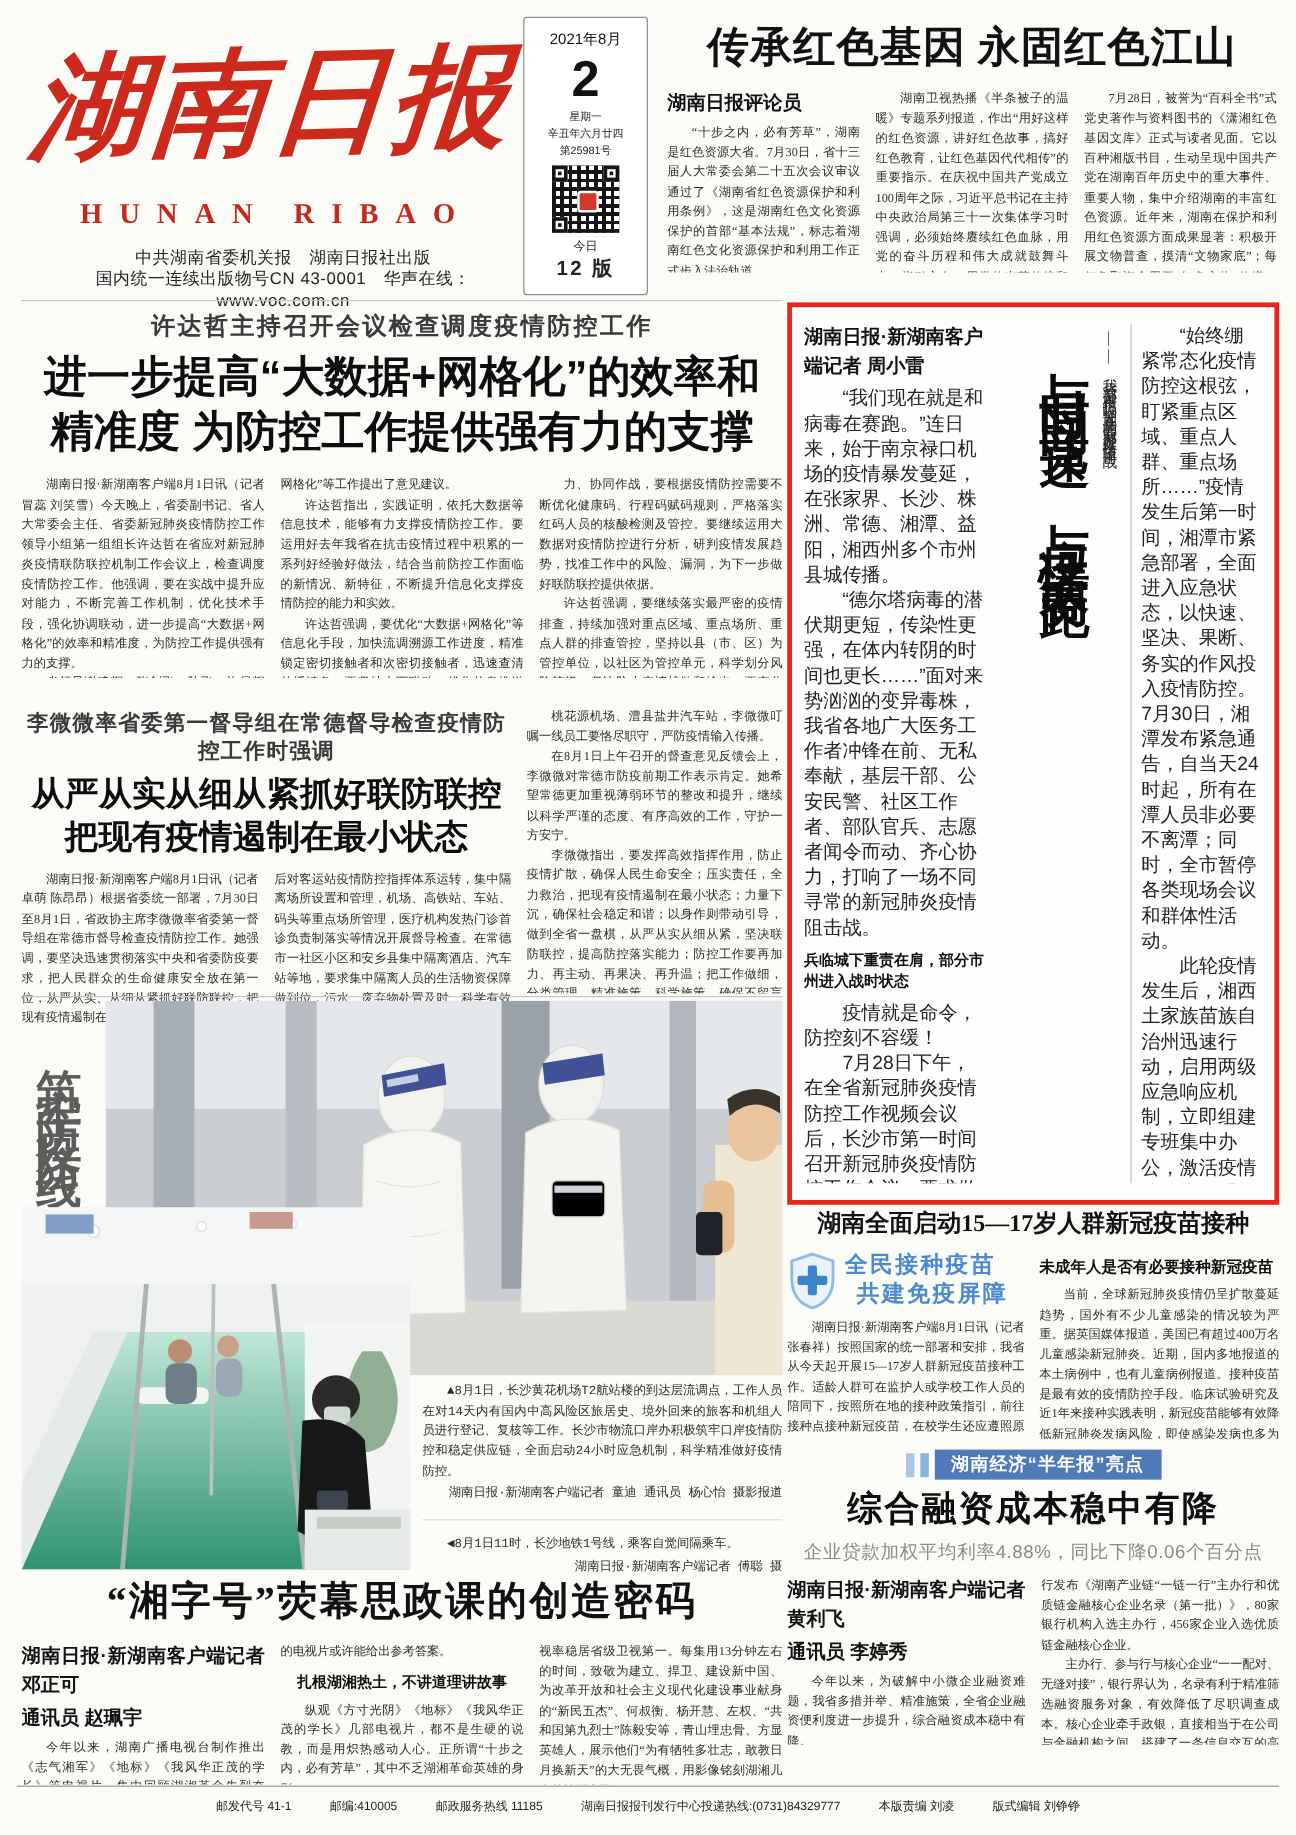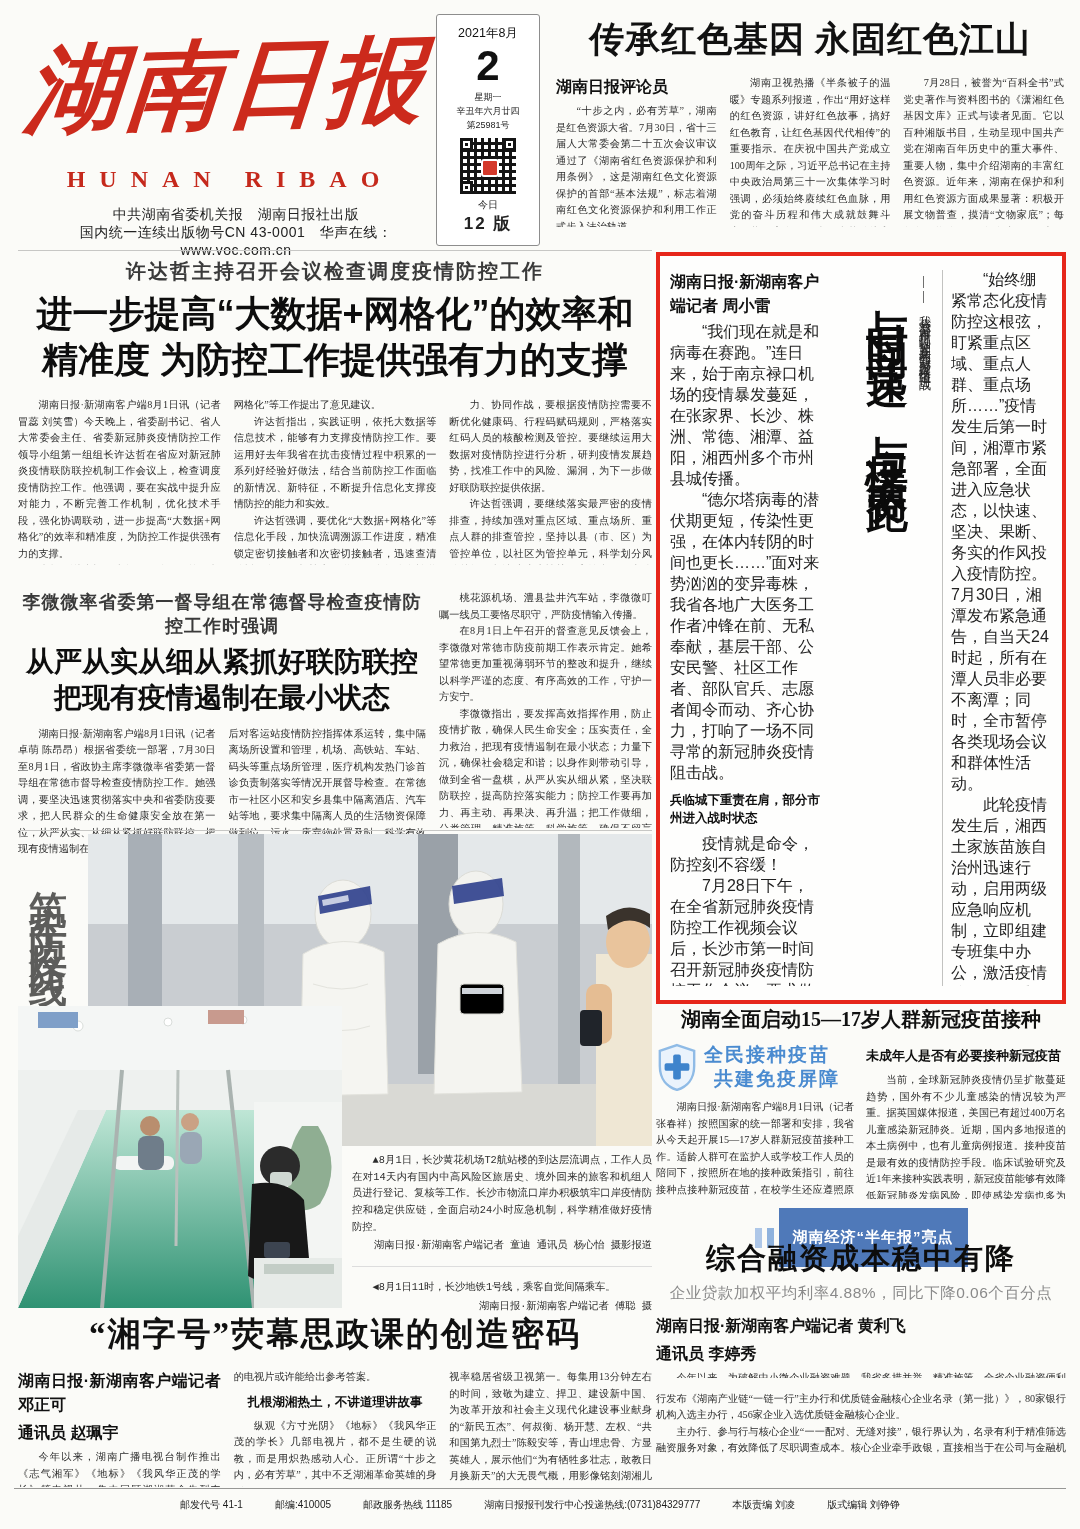--- a/index.html
+++ b/index.html
@@ -64,21 +64,21 @@
   .vx-left{width:198px;overflow:hidden;}
   .vx-right{flex:1;overflow:hidden;}
   .vx-logo{display:flex;align-items:center;gap:6px;margin-bottom:8px;}
   .vx-text div{font-size:19px;font-weight:900;color:#4a8bd0;letter-spacing:2px;line-height:1.25;}
   .vx-text div:last-child{padding-left:10px;}
   .vx-sub{font-family:"Liberation Sans",sans-serif;font-weight:800;font-size:13px;margin:2px 0 6px;color:#0f0f0f;}
   
   .badge-row{left:656px;top:1208px;width:410px;display:flex;justify-content:center;align-items:center;gap:5px;}
   .badge-bar{width:7px;height:20px;background:#aec7e8;}
   .badge-bar.b2{background:#8fb2dd;}
-  .badge{background:#4f79b9;color:#fff;font-size:15px;font-weight:700;padding:20px 14px;letter-spacing:1px;}
+  .badge{background:#4f79b9;color:#fff;font-size:15px;font-weight:700;padding:3px 14px;letter-spacing:1px;}
   .dek{text-align:center;color:#8a8a8a;font-size:15.5px;margin-top:6px;letter-spacing:.5px;}
   
   .footer{left:14px;right:14px;top:1488px;border-top:1px solid #979795;padding-top:9px;display:flex;
           justify-content:center;gap:32px;font-size:10px;color:#1d1d1d;}
 </style>
 </head>
 <body>
 
 <div id="page">
 
@@ -329,21 +329,21 @@
 
   <div class="abs badge-row">
     <span class="badge-bar"></span>
     <span class="badge-bar b2"></span>
     <span class="badge">湖南经济“半年报”亮点</span>
   </div>
 
   <div class="abs" style="left:656px;top:1240px;width:410px;">
     <div class="headline-sans" style="font-size:29px;letter-spacing:2px;">综合融资成本稳中有降</div>
     <div class="dek">企业贷款加权平均利率4.88%，同比下降0.06个百分点</div>
-    <div class="cols" style="gap:13px;height:140px;margin-top:10px;flex-direction:column;">
+    <div class="cols" style="gap:13px;height:140px;margin-top:10px;">
       <div class="col">
         <div class="byline">湖南日报·新湖南客户端记者 黄利飞</div>
         <div class="byline">通讯员 李婷秀</div>
         <div>
             <p class="para" style="margin: 0px;">今年以来，为破解中小微企业融资难题，我省多措并举、精准施策，全省企业融资便利度进一步提升，综合融资成本稳中有降。</p>
             <p class="para" style="margin: 0px;">日前，人民银行长沙中心支行发布数据显示，上半年全省金融机构发放的企业贷款加权平均利率为4.88%，较上年同期下降0.06个百分点；其中全省中型企业和小微型企业贷款加权平均利率，较上年同期分别下降0.12个和0.26个百分点。</p>
           </div>
 
       </div>
       <div class="col">

